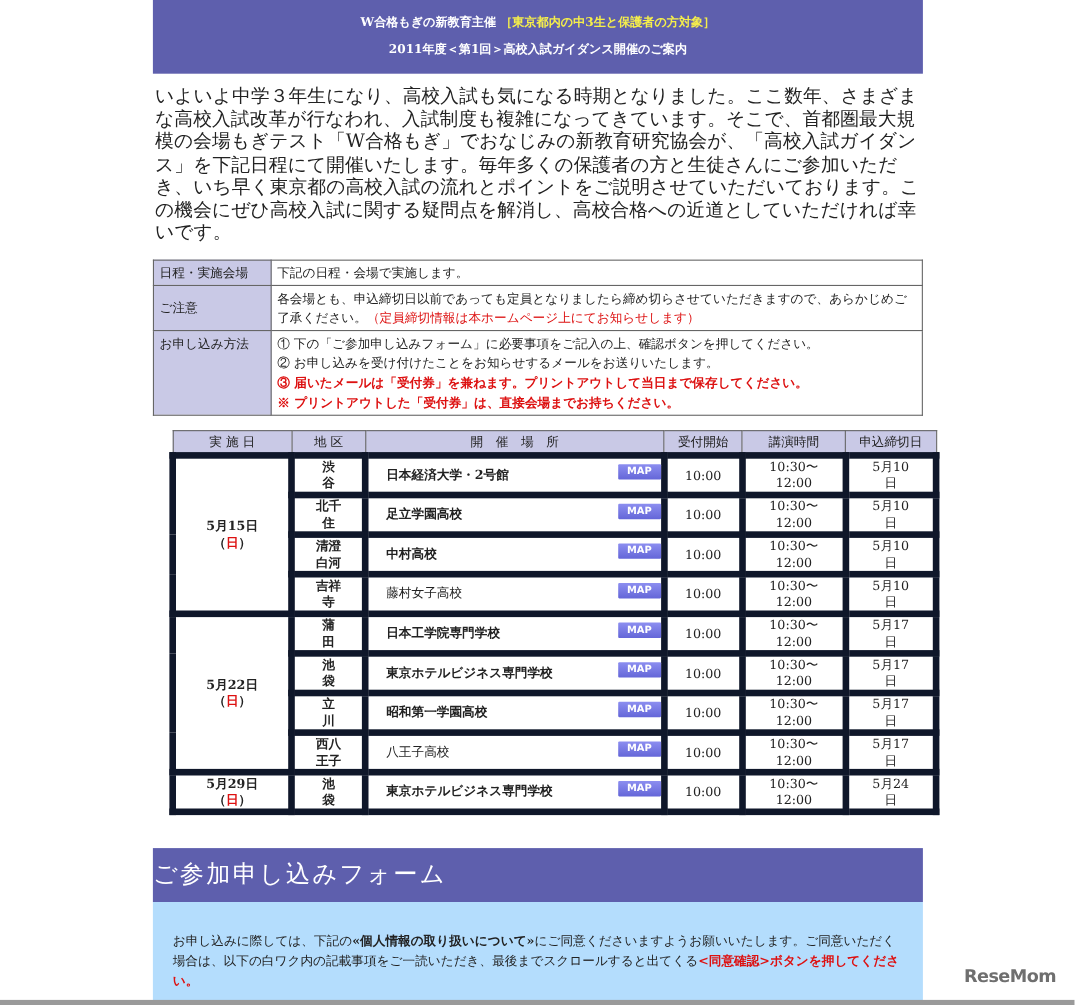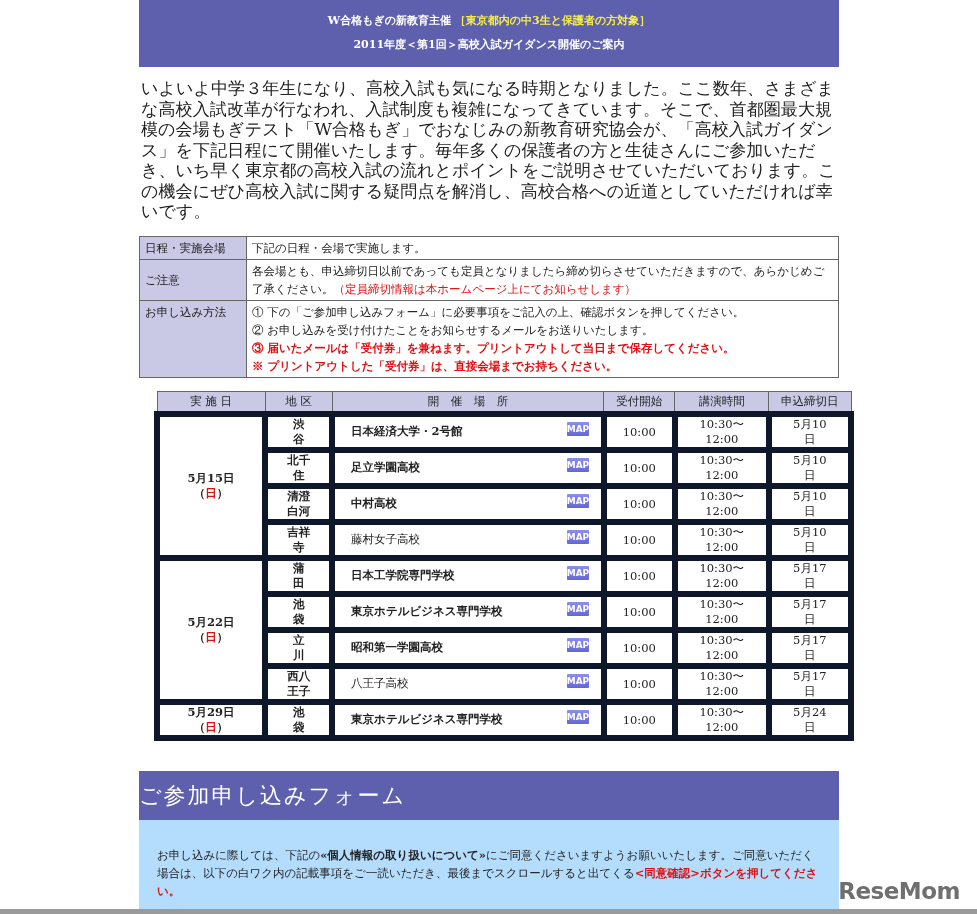--- a/index.html
+++ b/index.html
@@ -22,32 +22,32 @@
   .red { color:#dd1111; }
   .redb { color:#dd1111; font-weight:bold; }
 
   .sched { margin-top:13px; font-size:11.5px;margin-left:15px; }
   .sched th { background:#c9c9e6; font-weight:normal; border:1px solid #666; height:19px; padding:0; }
   .sched td { border:6px solid #0f172a; height:24px; padding:0 16px; text-align:center; }
   .sched td.date-cell { font-weight:bold; }
   .sched td.area { font-weight:bold; }
   .sched td.venue { text-align:left; font-weight:bold; position:relative; }
   .sched td.venue.normal { font-weight:normal; }
-  .map-btn { position:absolute; right:12px; top:5px; width:22px; height:14px;
+  .map-btn { position:absolute; right:0; top:5px; width:39px; height:14px;
              background:linear-gradient(#8c8ef0,#6466d8); color:#fff; font-family:"DejaVu Sans","Liberation Sans",sans-serif;
              font-size:9px; font-weight:bold; line-height:14px; text-align:center; border-radius:1px; cursor:pointer; }
 
   .form-head { margin-top:30px; background:#5e5fad; height:49px; color:#fff; text-align:left;
                font-size:22px; line-height:49px; letter-spacing:2px; }
   .form-body { background:#b4ddfd; height:97px; padding:26px 18px 0 18px; box-sizing:border-box;
                font-size:11.5px; line-height:18px; }
   .form-body b { font-weight:bold; }
   .bottom-bar { position:absolute; left:0; top:909px; width:977px; height:5px; background:#9a9a9a; }
   .logo { position:absolute; right:17px; top:878px; font-family:"DejaVu Sans","Liberation Sans",sans-serif;
-          font-size:23px; font-weight:bold; color:#6f6f6f; letter-spacing:-0.5px; }
+          font-size:16px; font-weight:bold; color:#6f6f6f; letter-spacing:-0.5px; }
 </style>
 </head>
 <body>
 
 <div class="page">
   <div class="header">
     <div>
       <span>W合格もぎの新教育主催</span>
       <span class="hl">［東京都内の中3生と保護者の方対象］</span>
     </div>

